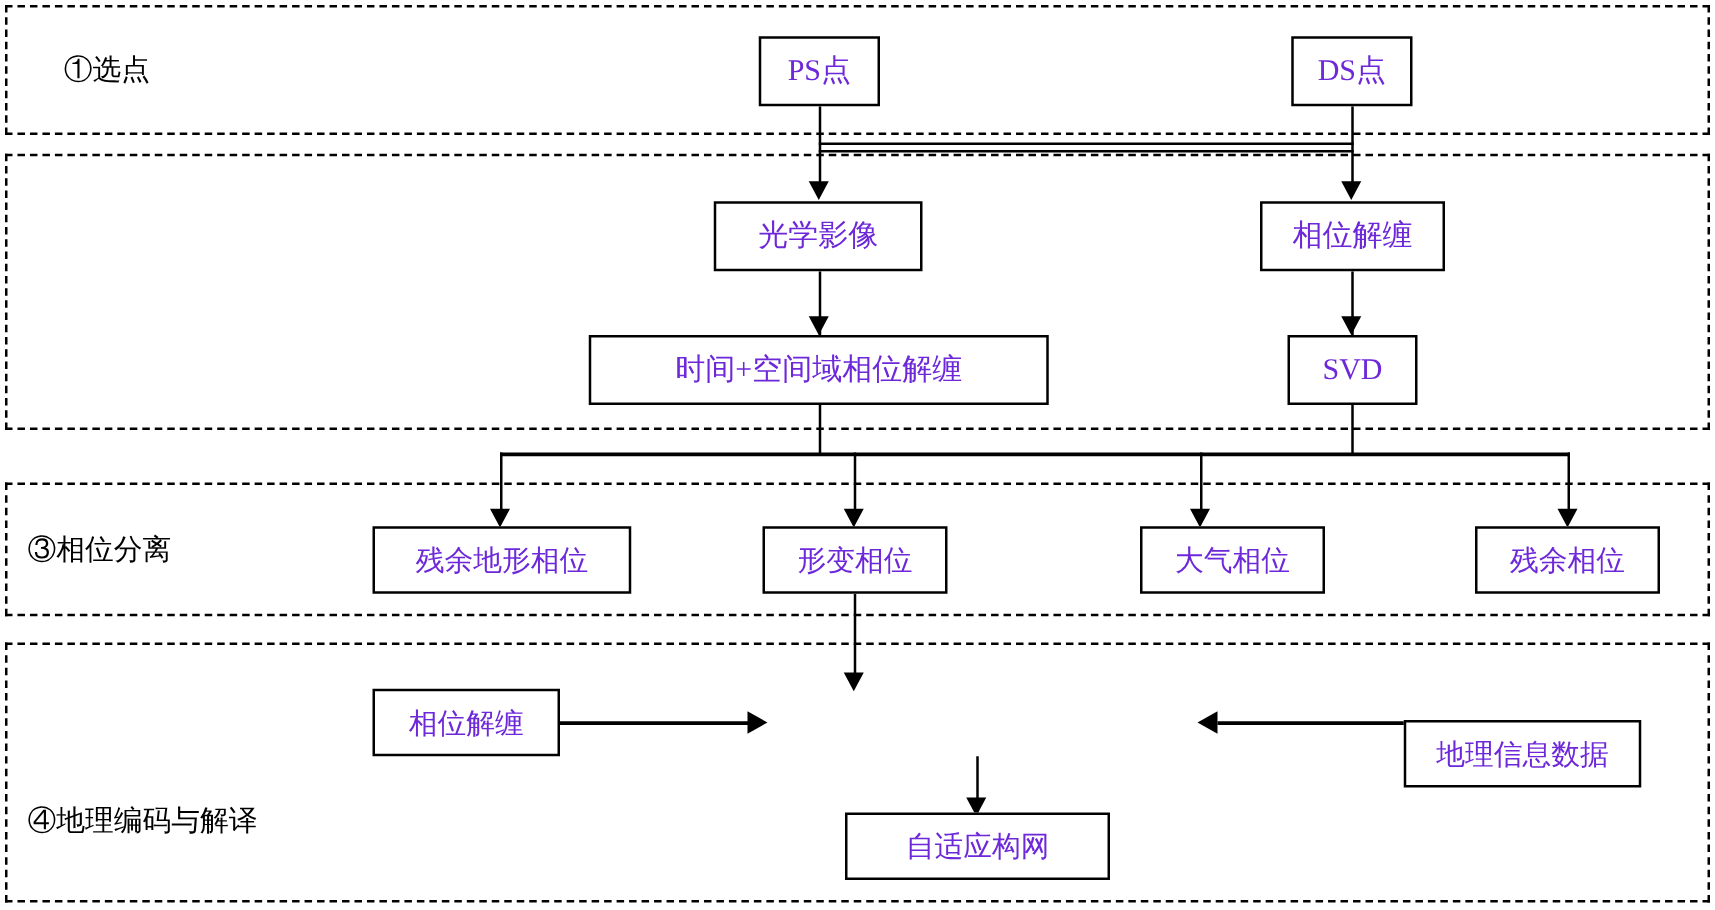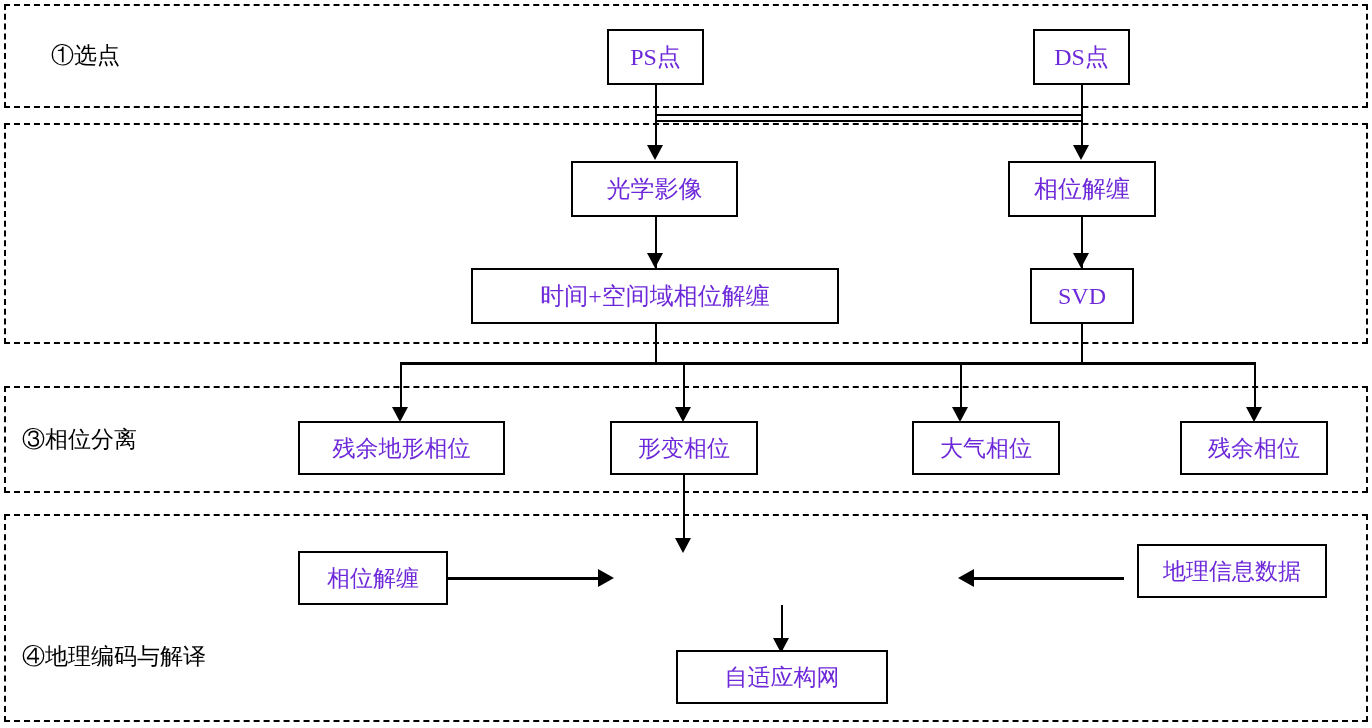--- a/index.html
+++ b/index.html
@@ -144,21 +144,21 @@
 
   <div class="node small" style="left:298px; top:421px; width:207px; height:54px;">残余地形相位</div>
   <div class="node small" style="left:610px; top:421px; width:148px; height:54px;">形变相位</div>
   <div class="node small" style="left:912px; top:421px; width:148px; height:54px;">大气相位</div>
   <div class="node small" style="left:1180px; top:421px; width:148px; height:54px;">残余相位</div>
 
   <div class="vline" style="left:683px; top:475px; height:72px;"></div>
   <div class="arrow-down" style="left:675px; top:538px;"></div>
 
   <div class="node small" style="left:298px; top:551px; width:150px; height:54px;">相位解缠</div>
-  <div class="node small" style="left:1123px; top:544px; width:190px; height:54px;margin-left:14px;">地理信息数据</div>
+  <div class="node small" style="left:1123px; top:576px; width:190px; height:54px;">地理信息数据</div>
   <div class="node small" style="left:676px; top:650px; width:212px; height:54px;">自适应构网</div>
 
   <div class="hline thick" style="left:448px; top:577px; width:152px;"></div>
   <div class="arrow-right" style="left:598px; top:569px;"></div>
 
   <div class="hline thick" style="left:974px; top:577px; width:150px;"></div>
   <div class="arrow-left" style="left:958px; top:569px;"></div>
 
   <div class="vline" style="left:781px; top:605px; height:45px;"></div>
   <div class="arrow-down" style="left:773px; top:638px;"></div>

